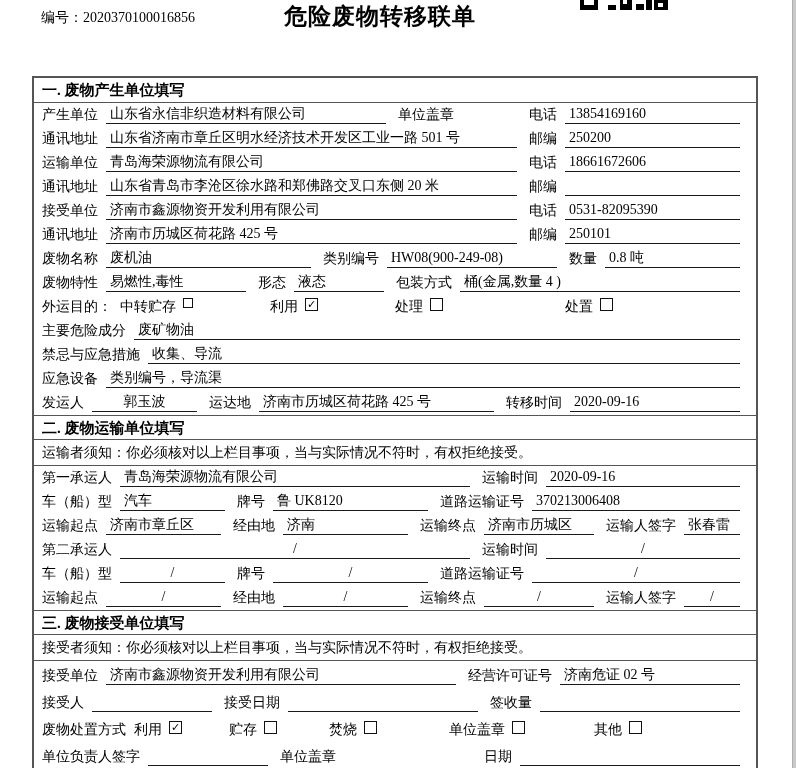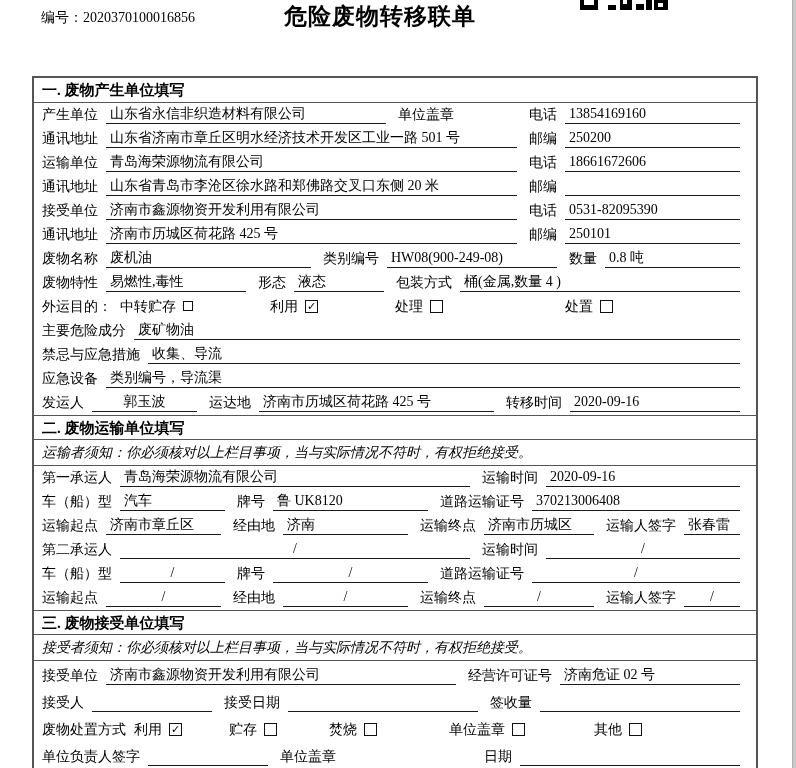--- a/index.html
+++ b/index.html
@@ -10,37 +10,37 @@
   .serial { position:absolute; left:41px; top:9px; font-size:14px; white-space:nowrap; }
   .doc-title { position:absolute; left:0; width:760px; top:1px; text-align:center;
                font-size:23px; font-weight:bold; letter-spacing:1px; }
   .qr-frag { position:absolute; left:580px; top:0; }
 
   .form-table { margin-left:32px; width:726px; border:2px solid #555; background:#fff;margin-top:36px; }
 
   .sec-header { font-weight:bold; font-size:15px; height:25px; line-height:23px;
                 padding:1px 8px 0 8px; border-bottom:1.5px solid #555; }
   .sec-header.bt { border-top:1.5px solid #555; }
-  .notice-row { height:26px; line-height:24px; padding:1px 8px 8px 8px; border-bottom:1.5px solid #555;font-style:italic; }
+  .notice-row { height:26px; line-height:24px; padding:1px 8px 8px 8px; border-bottom:1.5px solid #555; }
 
   .row { display:flex; align-items:flex-end; height:24px; padding:0 16px 3px 8px; }
   .sec3 .row { height:27px; }
   .lbl { white-space:nowrap; margin-right:8px; flex:none; }
   .ml12 { margin-left:12px; }
   .fill { border-bottom:1px solid #1a1a1a; white-space:nowrap; padding:0 4px;
           min-height:18px; overflow:hidden; flex:none; }
   .flex1 { flex:1 1 auto; }
   .spacer { flex:1 1 auto; }
   .c { text-align:center; }
   .w90{width:90px}.w105{width:105px}.w110{width:110px}.w115{width:115px}
   .w120{width:120px}.w125{width:125px}.w140{width:140px}.w155{width:155px}
   .w170{width:170px}.w175{width:175px}.w190{width:190px}.w205{width:205px}
   .w220{width:220px}.w235{width:235px}.w280{width:280px}.w350{width:350px}
 
-  .opt { display:flex; align-items:center; flex:none; }
+  .opt { display:flex; align-items:flex-start; flex:none; }
   .ow150{width:150px}.ow125{width:125px}.ow170{width:170px}
   .ow95{width:95px}.ow100{width:100px}.ow120{width:120px}.ow145{width:145px}
   .opt .olbl { margin-right:7px; white-space:nowrap; }
   .cb { display:inline-block; width:13px; height:13px; border:1.5px solid #111;
         font-size:11px; line-height:11px; text-align:center; flex:none;
         font-family:"DejaVu Sans", sans-serif; margin-bottom:2px; }
   .cb.sm { width:10px; height:10px; font-size:8px; line-height:8px; }
 
   .printline { margin:8px 0 0 35px; white-space:nowrap; }
 

